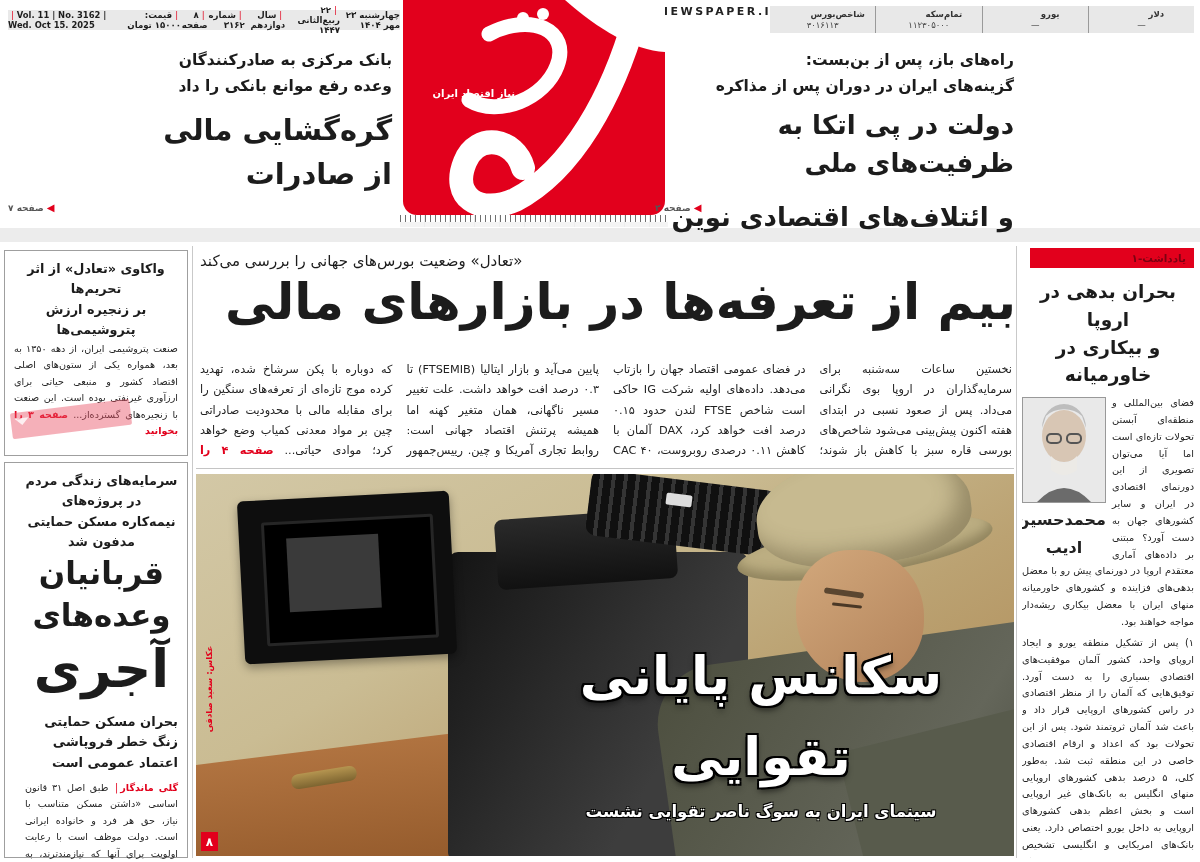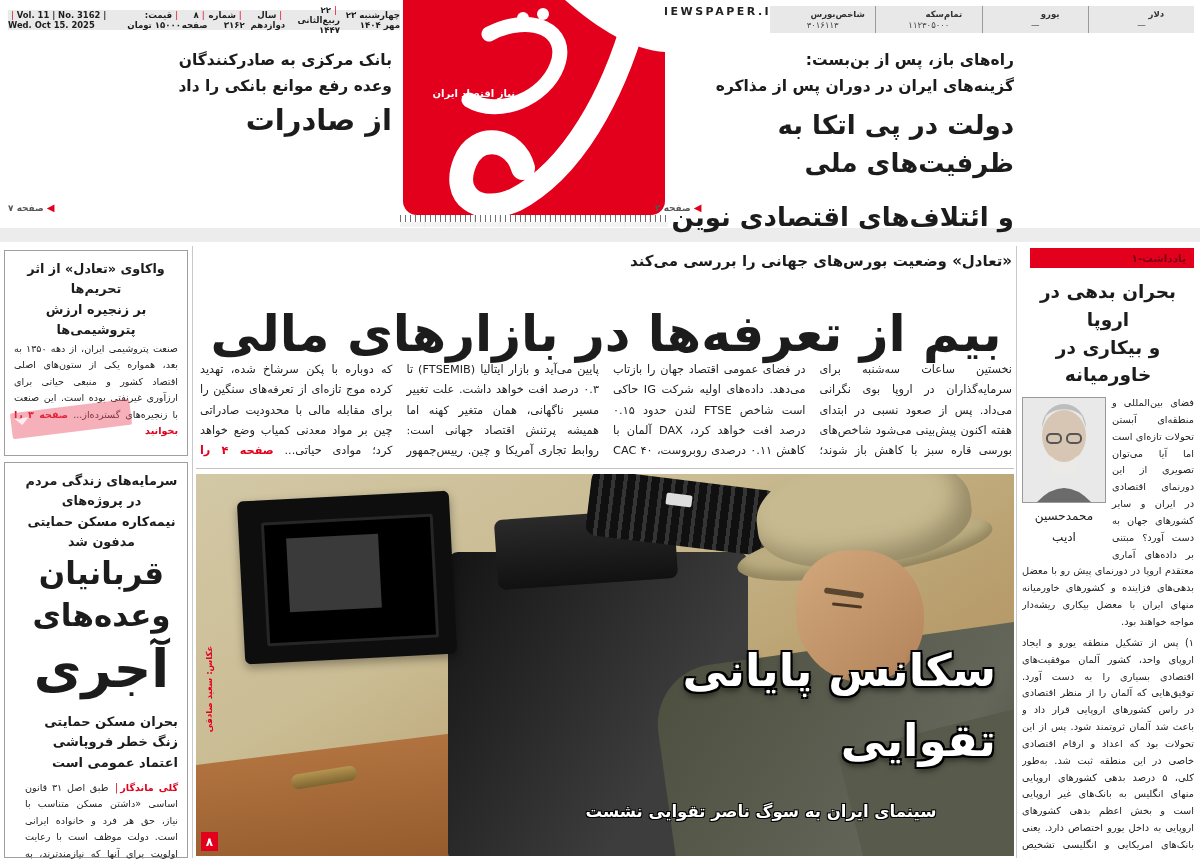--- a/index.html
+++ b/index.html
@@ -38,41 +38,41 @@
   .hl-right{left:668px;top:48px;width:346px;}
   .hl-right .title{font-size:26px;font-weight:bold;line-height:1.45;margin-top:8px;}
   .hl-left{left:40px;top:48px;width:352px;}
   .hl-left .title{font-size:29px;font-weight:bold;line-height:1.5;margin-top:10px;}
   .ptag{position:absolute;font-size:9px;color:#555;font-weight:bold;display:flex;align-items:center;gap:3px;direction:rtl;}
   .ptag .tri{color:#e2001c;font-size:10px;}
   .ptag-right{left:655px;top:202px;}
   .ptag-left{left:8px;top:202px;}
 
   
-  .main-kicker{left:200px;top:252px;width:812px;text-align:right;font-size:15px;font-weight:bold;}
-  .main-title{left:196px;top:272px;width:820px;text-align:center;font-size:50px;font-weight:bold;
-      letter-spacing:-1px;line-height:1.2;margin-top:32px;}
+  .main-kicker{left:200px;top:252px;width:812px;text-align:left;font-size:15px;font-weight:normal;}
+  .main-title{left:196px;top:272px;width:820px;text-align:right;font-size:50px;font-weight:bold;
+      letter-spacing:-1px;line-height:1.2;}
   .cols{left:200px;top:360px;width:812px;height:104px;display:flex;direction:rtl;gap:14px;overflow:hidden;}
   .col{flex:1;font-size:11.3px;line-height:1.8;text-align:justify;color:#222;}
   .rm{color:#e2001c;font-weight:bold;}
   .hrule{left:196px;top:468px;width:818px;height:1px;background:#c4c4c4;}
 
   
   .vr1{left:1016px;top:246px;width:1px;height:612px;background:#c9c9c9;}
   .vr2{left:192px;top:246px;width:1px;height:612px;background:#c9c9c9;}
 
   
   .note{left:1022px;top:248px;width:172px;height:610px;overflow:hidden;}
   .note-tab{background:#e2001c;color:#7c0212;font-size:10.5px;font-weight:bold;height:20px;
       line-height:20px;padding:0 8px;margin-left:8px;}
   .note-title{text-align:center;font-size:18.5px;font-weight:bold;line-height:1.5;margin:10px 0 6px;}
   .note-body{font-size:9.8px;line-height:1.72;text-align:justify;color:#222;}
   .author-fig{float:left;width:84px;margin:2px 6px 2px 0;text-align:center;}
   .author-photo{width:82px;height:104px;border:1px solid #999;background:#e7e7e7;position:relative;overflow:hidden;}
-  .author-name{font-size:12px;font-weight:normal;margin-top:3px;}
+  .author-name{font-size:16px;font-weight:bold;margin-top:3px;}
   .note-body p{margin:0 0 4px;}
 
   
   .lbox{border:1px solid #9f9f9f;background:#fff;padding:8px 9px;box-sizing:border-box;text-align:center;}
   .box1{left:4px;top:250px;width:184px;height:206px;}
   .box2{left:4px;top:462px;width:184px;height:396px;padding-left:20px;}
   .lbox .kick{font-size:12.8px;font-weight:bold;line-height:1.6;}
   .box1 .title{font-size:27px;font-weight:bold;line-height:1.35;margin:8px 0 8px;}
   .box1 .body,.box2 .body{font-size:9.6px;line-height:1.72;text-align:justify;color:#222;}
   .box2 .t1{font-size:31px;font-weight:bold;line-height:1.35;}
@@ -105,21 +105,21 @@
       box-shadow:inset -12px -14px 22px rgba(90,80,50,.45);}
   .hatbrim{left:540px;top:48px;width:258px;height:52px;background:#bcae82;border-radius:50%;transform:rotate(-9deg);
       box-shadow:inset 0 -8px 12px rgba(80,70,40,.4);}
   .face{left:600px;top:76px;width:128px;height:132px;background:linear-gradient(140deg,#d2a87c,#b3835a);
       border-radius:42% 50% 46% 52%;}
   .brow{left:628px;top:116px;width:40px;height:6px;background:#5a4630;border-radius:3px;transform:rotate(8deg);}
   .squint{left:636px;top:130px;width:30px;height:3px;background:#4a3826;border-radius:2px;transform:rotate(6deg);}
   .jacket{left:470px;top:168px;width:430px;height:260px;background:linear-gradient(130deg,#4c4e3e,#64665a 60%,#3c3e33);
       border-radius:60px 40px 0 0;transform:rotate(-8deg);}
   .shoulder{left:660px;top:250px;width:220px;height:180px;background:#585b4c;transform:rotate(-14deg);}
-  .ov-title{left:330px;top:162px;width:470px;color:#fff;font-weight:bold;font-size:45px;line-height:1.55;
+  .ov-title{left:330px;top:162px;width:470px;text-align:center;color:#fff;font-weight:bold;font-size:52px;line-height:1.55;
       text-shadow:-2px -2px 0 #000,2px -2px 0 #000,-2px 2px 0 #000,2px 2px 0 #000,0 4px 6px rgba(0,0,0,.6);}
   .ov-sub{left:330px;top:328px;width:470px;text-align:center;color:#fff;font-weight:bold;font-size:16.5px;
       text-shadow:-1px -1px 0 #000,1px -1px 0 #000,-1px 1px 0 #000,1px 1px 0 #000;}
   .credit{left:-32px;top:210px;width:90px;transform:rotate(-90deg);color:#e2001c;font-size:8.5px;font-weight:bold;text-align:center;}
   .pagebox{left:5px;bottom:5px;width:17px;height:19px;background:#e2001c;color:#fff;font-weight:bold;font-size:12px;
       display:flex;align-items:center;justify-content:center;}
 </style>
 </head>
 <body>
 
@@ -176,20 +176,21 @@
     <div class="title" style="margin-top:16px">و ائتلاف‌های اقتصادی نوین</div>
   </div>
   <div class="abs ptag ptag-right">
     <span class="tri">◀</span>
     <span>صفحه ۲</span>
   </div>
 
   <div class="abs hl hl-left">
     <div class="kick">بانک مرکزی به صادرکنندگان</div>
     <div class="kick">وعده رفع موانع بانکی را داد</div>
+    <div class="title">گره‌گشایی مالی</div>
     <div class="title" style="margin-top:0">از صادرات</div>
   </div>
   <div class="abs ptag ptag-left">
     <span class="tri">◀</span>
     <span>صفحه ۷</span>
   </div>
 
   <div class="abs main-kicker">«تعادل» وضعیت بورس‌های جهانی را بررسی می‌کند</div>
   <div class="abs main-title">بیم از تعرفه‌ها در بازارهای مالی</div>
   <div class="abs cols">

